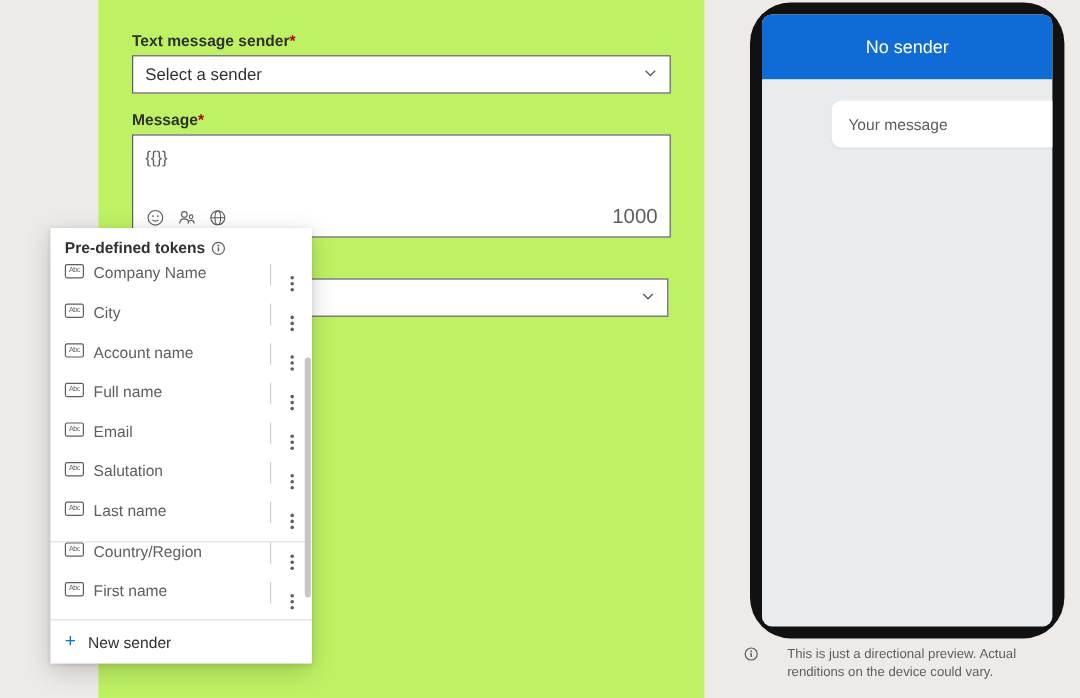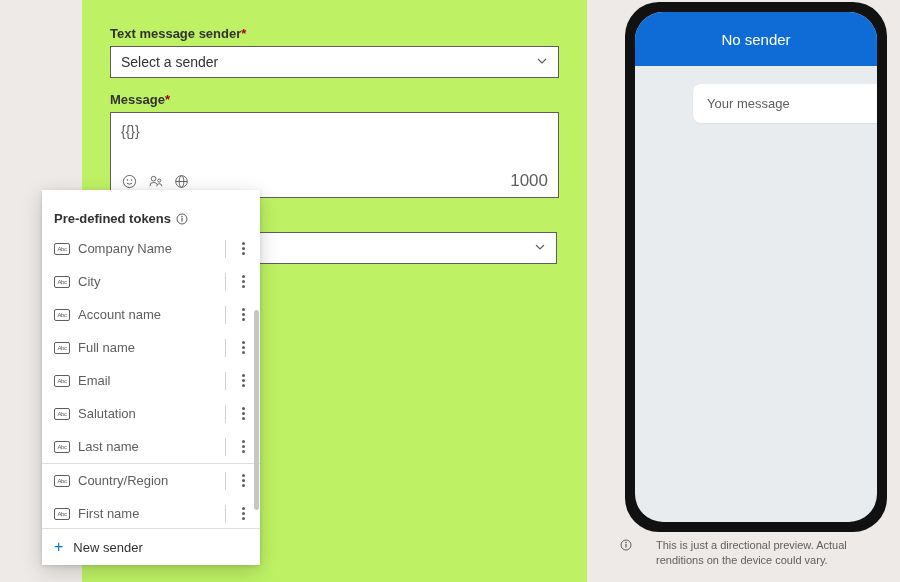--- a/index.html
+++ b/index.html
@@ -85,33 +85,31 @@
       box-shadow: 0 6px 20px rgba(0,0,0,0.18), 0 1px 4px rgba(0,0,0,0.12);
       z-index: 10;
     }
     .tokens-header {
       display: flex;
       align-items: center;
       gap: 4px;
       padding: 9px 12px 6px 12px;
       font-weight: 600;
       font-size: 13px;
-      margin-top: 12px;
     }
     .info-ic { width: 13px; height: 13px; display:inline-flex; align-items:center; justify-content:center; }
     .token-list-wrap {
       position: relative;
       max-height: 296px;
     }
     .token-list {
       list-style: none;
     }
     .token-item {
       display: flex;
-      align-items: center;
       padding: 0 10px 0 12px;
       height: 33px;
       cursor: pointer;
       gap: 8px;
     }
     .token-badge {
       width: 16px; height: 12px;
       border: 1px solid #605e5c;
       border-radius: 2px;
       font-size: 6px;
@@ -176,21 +174,21 @@
       width: 262px;
       height: 530px;
       background: #111;
       border-radius: 34px;
       padding: 10px;
     }
     .phone-screen {
       width: 100%;
       height: 100%;
       background: #e8ecef;
-      border-radius: 28px;
+      border-radius: 8px;
       overflow: hidden;
       display: flex;
       flex-direction: column;
     }
     .phone-header {
       height: 54px;
       background: #0f6cd7;
       color: #fff;
       display:flex; align-items:center; justify-content:center;
       font-size: 15px;

